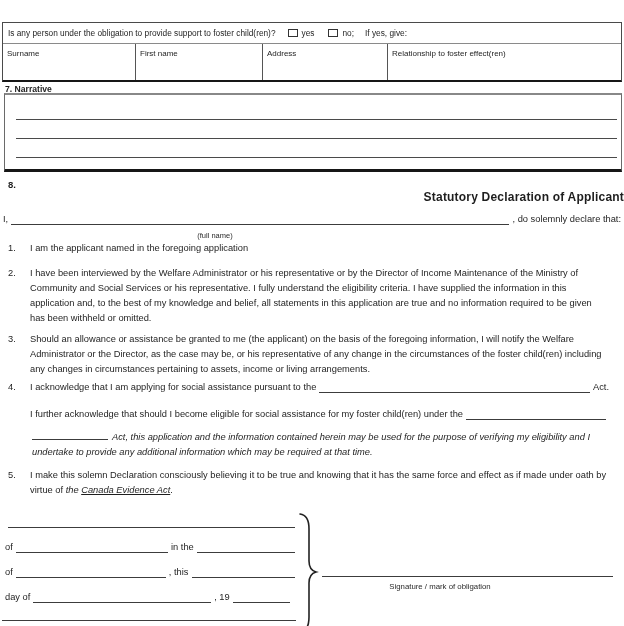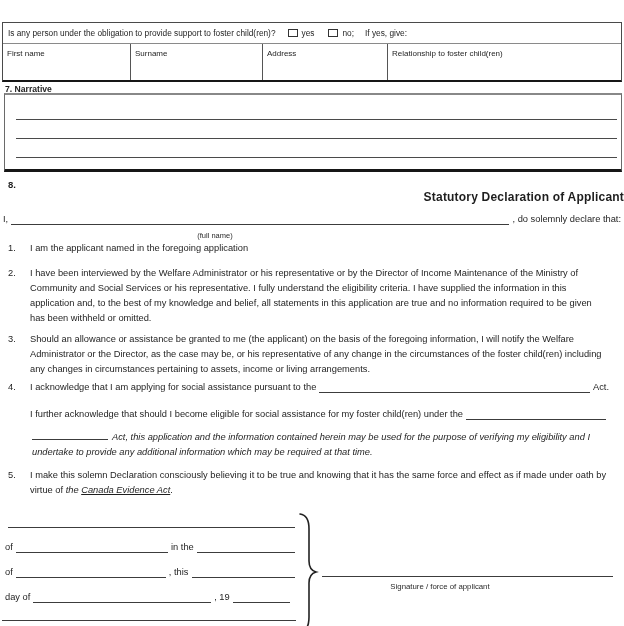--- a/index.html
+++ b/index.html
@@ -104,31 +104,31 @@
   <div class="top-table">
     <div class="q-row">
       <span>Is any person under the obligation to provide support to foster child(ren)?</span>
       <span class="checkbox"></span>
       <span class="cb-label">yes</span>
       <span class="checkbox"></span>
       <span class="cb-label">no;</span>
       <span class="ifyes">If yes, give:</span>
     </div>
     <div class="cols-row">
+      <div class="col-cell c1">
+        <span>Surname</span>
+      </div>
       <div class="col-cell c2">
         <span>First name</span>
       </div>
-      <div class="col-cell c1">
-        <span>Surname</span>
-      </div>
       <div class="col-cell c3">
         <span>Address</span>
       </div>
       <div class="col-cell c4">
-        <span>Relationship to foster child(ren)</span>
+        <span>Relationship to foster effect(ren)</span>
       </div>
     </div>
   </div>
 
   <div class="sec7">
     <span>7.</span>
     <span>Narrative</span>
   </div>
   <div class="narrative-box">
     <div class="write-line" style="top:24px;"></div>
@@ -200,15 +200,15 @@
     <span class="grow fill"></span>
   </div>
   <div class="commissioner-line"></div>
   <div class="commissioner-label">A Commissioner, etc.</div>
 
   <svg class="brace" width="22" height="122" viewBox="0 0 22 122">
     <path d="M3,2 Q12,3 12,17 L12,49 Q12,58 19,60 Q12,62 12,71 L12,105 Q12,119 3,120" fill="none" stroke="#222" stroke-width="1.6" stroke-linecap="round"></path>
   </svg>
 
   <div class="sig-line"></div>
-  <div class="sig-caption">Signature / force of applicant</div>
+  <div class="sig-caption">Signature / mark of obligation</div>
 
 </div>
 
 </body></html>

